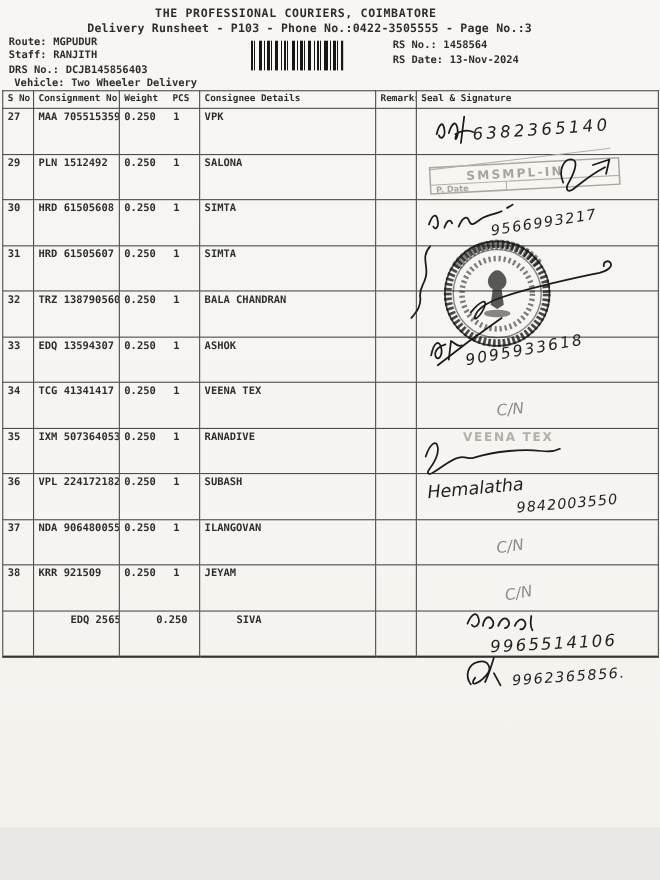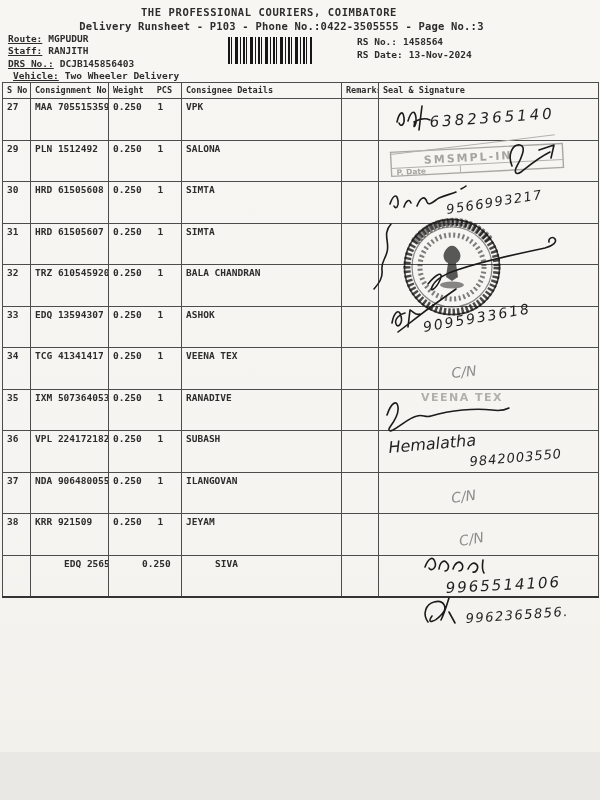--- a/index.html
+++ b/index.html
@@ -6,21 +6,21 @@
   body { background:#e9e8e5; }
   .page {
     position:relative; width:600px; height:752px; margin:0 auto;
     background:linear-gradient(180deg,#f7f6f2 0%, #f5f4f0 70%, #f2f1ec 100%);
     font-family:"DejaVu Sans Mono", monospace; color:#2d2d2d; overflow:hidden;
   }
   .titles { position:absolute; left:0; top:0; width:538px; text-align:center; }
   .title1 { position:relative; top:6px; font-size:10.5px; font-weight:700; letter-spacing:0.6px; }
   .title2 { position:relative; top:8px; font-size:10.5px; font-weight:700; letter-spacing:0.2px;padding-left:25px; }
   .info-left { position:absolute; left:8px; top:33px; font-size:9.5px; font-weight:700; line-height:12.3px; white-space:nowrap; }
-  .info-left .lbl { margin-right:6px;text-decoration:underline; }
+  .info-left .lbl { margin-right:6px; }
   .indent { padding-left:5px; }
   .info-right { position:absolute; left:357px; top:35px; font-size:9.5px; font-weight:700; line-height:13px; white-space:nowrap; }
   .info-right .lbl { margin-right:6px; }
   .barcode {
     position:absolute; left:228px; top:37px; width:84px; height:27px;
     background:
       repeating-linear-gradient(90deg,#161616 0px,#161616 2px,transparent 2px,transparent 3px,
         #161616 3px,#161616 4px,transparent 4px,transparent 7px,
         #161616 7px,#161616 10px,transparent 10px,transparent 12px,
         #161616 12px,#161616 13px,transparent 13px,transparent 15px);
@@ -122,21 +122,21 @@
       <tr>
         <td class="c-sno-v">31</td>
         <td>HRD 61505607</td>
         <td class="c-wp-v"><span>0.250</span><span class="pcs-gap">1</span></td>
         <td class="c-det-v">SIMTA</td>
         <td></td>
         <td></td>
       </tr>
       <tr>
         <td class="c-sno-v">32</td>
-        <td>TRZ 610545920</td>
+        <td>TRZ 138790560</td>
         <td class="c-wp-v"><span>0.250</span><span class="pcs-gap">1</span></td>
         <td class="c-det-v">BALA CHANDRAN</td>
         <td></td>
         <td></td>
       </tr>
       <tr>
         <td class="c-sno-v">33</td>
         <td>EDQ 13594307</td>
         <td class="c-wp-v"><span>0.250</span><span class="pcs-gap">1</span></td>
         <td class="c-det-v">ASHOK</td>

